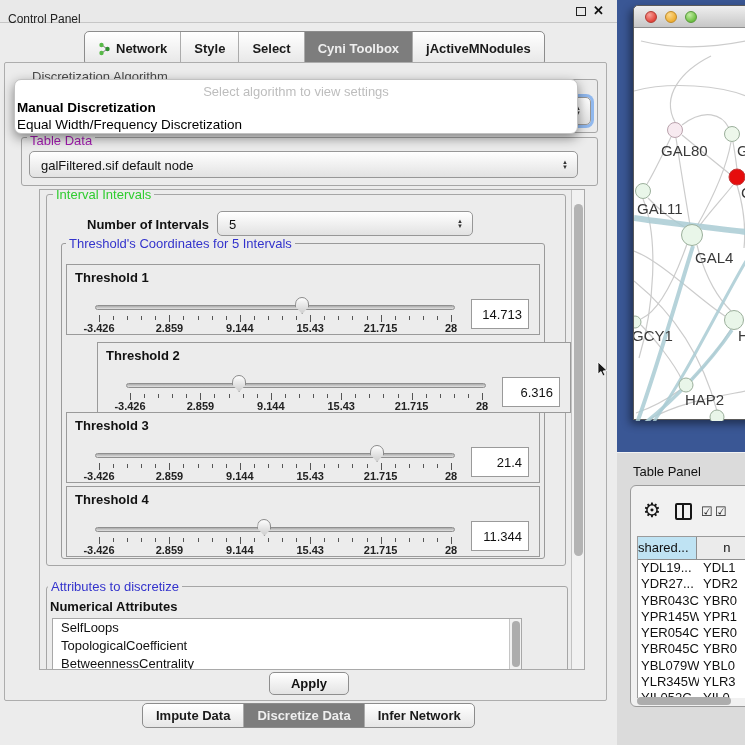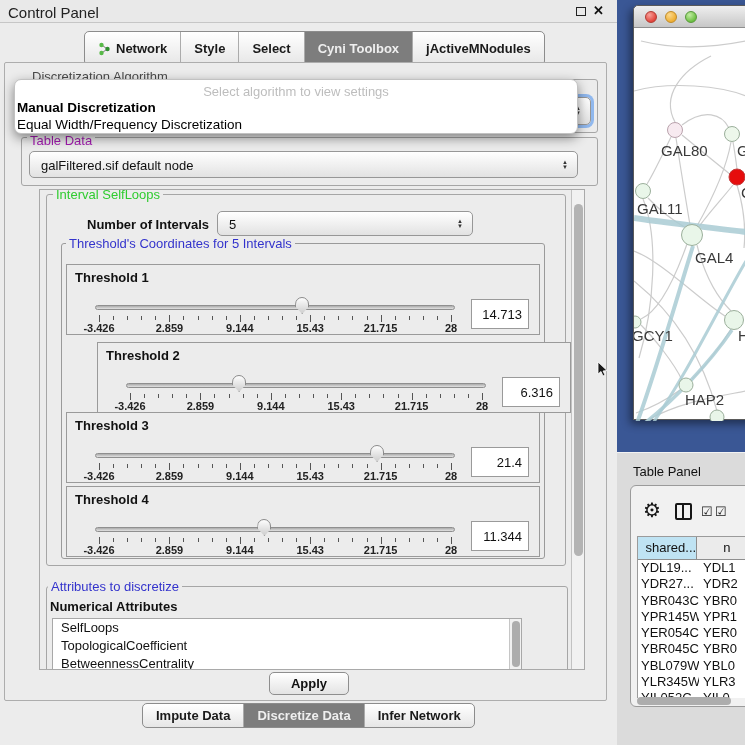--- a/index.html
+++ b/index.html
@@ -4,21 +4,21 @@
 <style>
   html,body{margin:0;padding:0;background:#888;}
   #root{position:relative;width:745px;height:745px;overflow:hidden;
         font-family:"Liberation Sans",sans-serif;background:#ECECEC;color:#111;}
   *{box-sizing:border-box;}
 
   
   #control-panel{position:absolute;left:0;top:0;width:617px;height:745px;background:#ECECEC;}
   .cp-header{position:absolute;left:0;top:0;width:617px;height:23px;background:#E9E9E9;
              border-bottom:1px solid #C6C6C6;}
-  #cp-title{position:absolute;left:8px;top:4px;font-size:15px;color:#222;}
+  #cp-title{position:absolute;left:8px;top:12px;font-size:12px;color:#222;}
   #cp-float{position:absolute;left:576px;top:7px;width:10px;height:9px;border:1.5px solid #222;}
   #cp-close{position:absolute;left:593px;top:3px;font-size:13px;font-weight:bold;color:#111;}
 
   .seg-tabs{position:absolute;display:flex;border:1px solid #8C8C8C;border-radius:5px;
             overflow:hidden;background:linear-gradient(#FFFFFF,#E6E6E6);}
   .seg-tab{display:flex;align-items:center;gap:5px;padding:0 13px;font-size:13px;font-weight:600;
            color:#1A1A1A;line-height:24px;border-left:1px solid #ABABAB;cursor:default;}
   .seg-tab:first-child{border-left:none;}
   .seg-tab.selected{background:#7D7D7D;color:#EFEFEF;justify-content:flex-end;}
   #top-tabs{left:84px;top:31px;height:35px;}
@@ -107,21 +107,21 @@
   #tp-gear{position:absolute;left:12px;top:14px;font-size:20px;color:#161616;line-height:20px;}
   #tp-split{position:absolute;left:44px;top:17px;width:17px;height:17px;border:2px solid #161616;
             border-radius:2px;}
   #tp-split:before{content:"";position:absolute;left:5px;top:0;width:2px;height:13px;background:#161616;}
   .tp-check{position:absolute;top:18px;font-size:13px;color:#161616;}
   #tp-check1{left:70px;}
   #tp-check2{left:84px;}
   #tp-table{position:absolute;left:6px;top:50px;width:132px;height:162px;background:#FFFFFF;
             border:1px solid #9B9B9B;border-bottom:none;overflow:hidden;}
   .tp-headrow{display:flex;height:23px;border-bottom:1px solid #8E8E8E;font-size:13px;}
-  .tp-hcell{line-height:22px;text-align:right;overflow:hidden;white-space:nowrap;}
+  .tp-hcell{line-height:22px;text-align:left;overflow:hidden;white-space:nowrap;}
   .tp-hcell.c1{width:71px;background:#BFE3F3;border-right:1px solid #8E8E8E;}
   .tp-hcell.c2{width:80px;background:#EBEBEB;text-align:left;padding-left:26px;}
   .tp-row{display:flex;height:16.3px;font-size:13px;line-height:16px;white-space:nowrap;}
   .tp-cell{overflow:hidden;}
   .tp-cell.c1{width:71px;padding-left:3px;}
   .tp-cell.c2{width:80px;padding-left:4px;}
   #tp-hscroll{position:absolute;left:4px;top:211px;width:128px;height:9px;}
   #tp-hscroll .thumb-h{position:absolute;left:2px;top:0;width:94px;height:8px;background:#ADADAD;
             border-radius:4px;}
 
@@ -187,21 +187,21 @@
         <span class="cval">galFiltered.sif default node</span>
         <span class="stepper">
           <span>▲</span>
             <span>▼</span>
         </span>
       </div>
 
       <div id="viewport">
 
         <div class="groupbox" style="left:6px;top:4px;width:520px;height:372px;">
-          <span class="grouplabel gl-green" style="left:6px;top:-8px;">Interval SelfLoops</span>
+          <span class="grouplabel gl-green" style="left:6px;top:-8px;">Interval Intervals</span>
 
           <span style="position:absolute;left:40px;top:22px;font-size:13px;font-weight:bold;">Number of Intervals</span>
           <div class="combo" style="left:170px;top:16px;width:256px;height:25px;">
             <span class="cval">5</span>
             <span class="stepper">
               <span>▲</span>
                 <span>▼</span>
             </span>
           </div>
 

